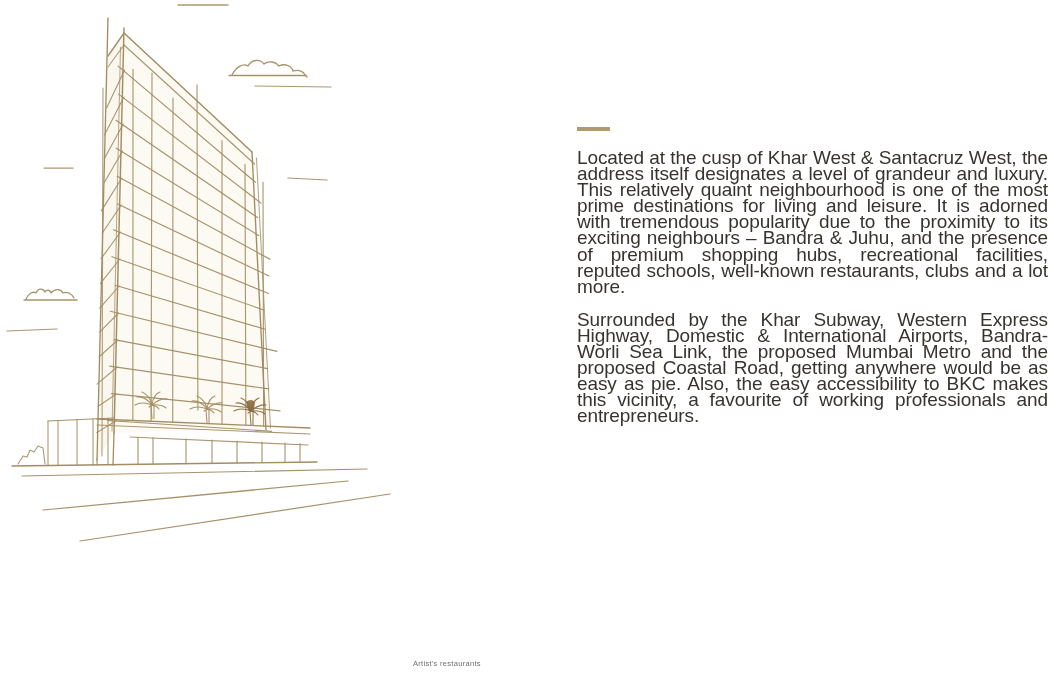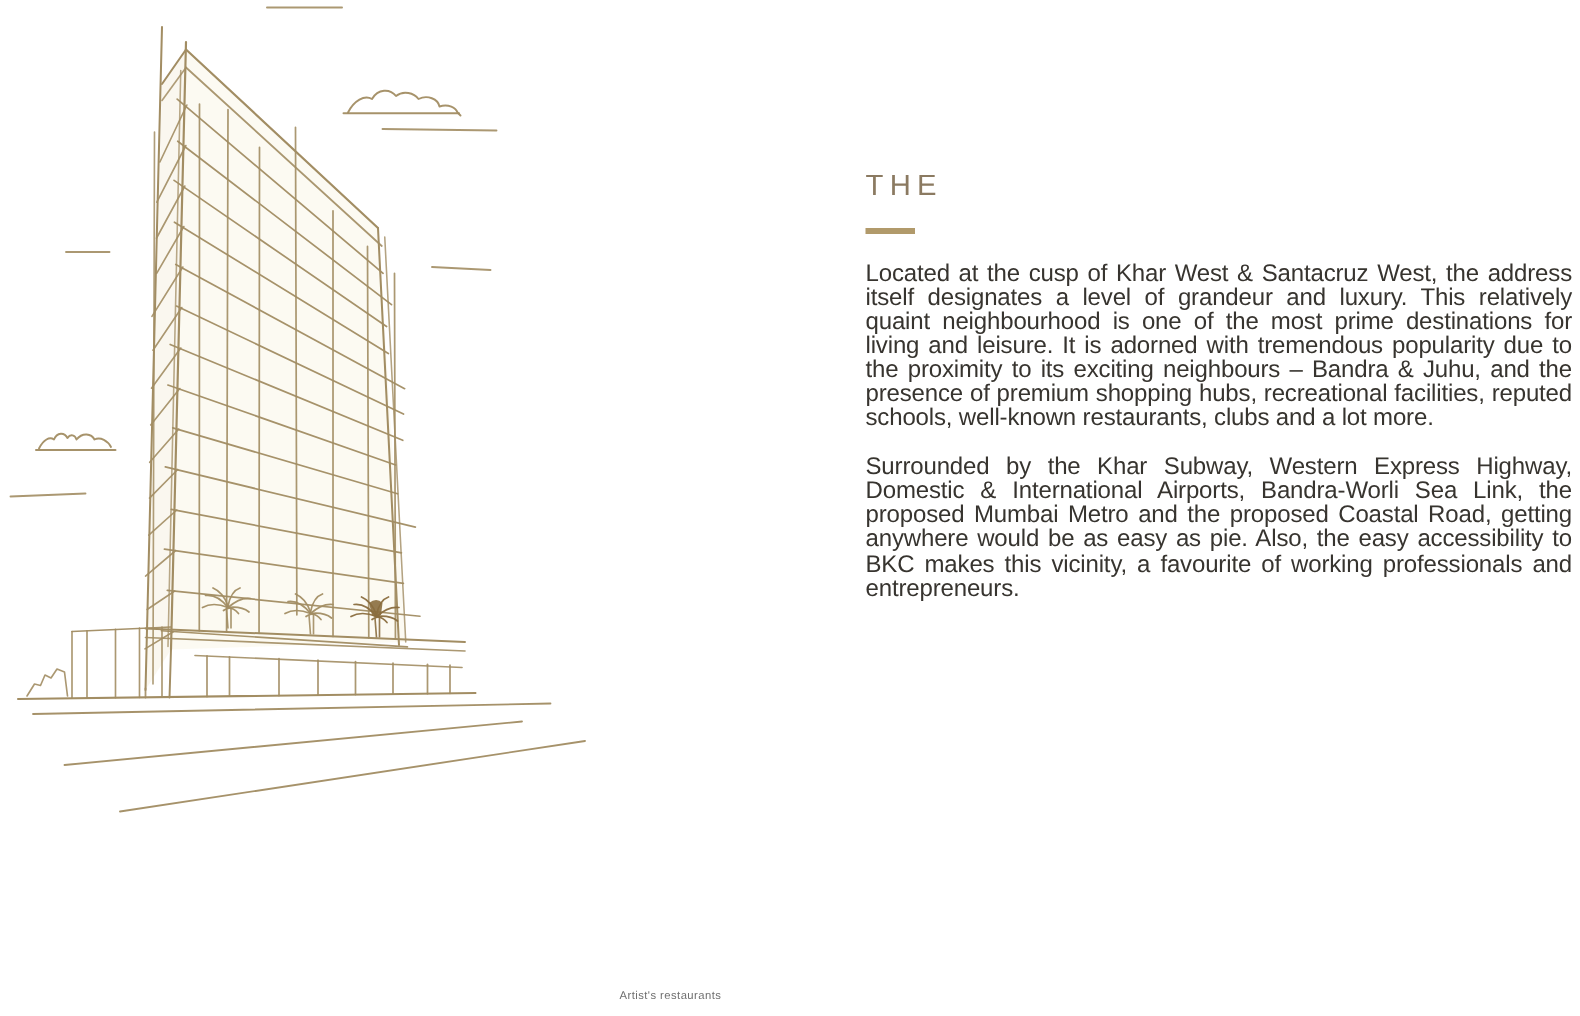--- a/index.html
+++ b/index.html
@@ -13,21 +13,21 @@
     font-size:7.5px;letter-spacing:.3px;color:var(--caption,#6e6e6e);
   }
   .article{position:absolute;left:577px;top:112px;width:471px;}
   .article h1{
     margin:0;font-weight:400;font-size:19.5px;line-height:24.5px;
     letter-spacing:4.2px;color:var(--heading,#8b7a61);
   }
   .article h1 span{display:block;}
   .divider{width:33px;height:4px;background:var(--divider,#b19a6b);margin-top:15px;}
   .article p{
-    margin:19px 0 0;font-size:16px;line-height:16.1px;letter-spacing:-.1px;
+    margin:19px 0 0;font-size:19px;line-height:16.1px;letter-spacing:-.1px;
     text-align:justify;color:var(--body,#37342f);
   }
   .article p + p{margin-top:17px;}
 </style>
 </head>
 <body>
 
 <div class="page">
 
   <svg id="sketch" class="sketch-svg" width="420" height="677" viewBox="0 0 420 677">
@@ -159,20 +159,19 @@
           <path d="M-1,1 L0,14 M2,0 L2,14" stroke="#8a6d3e" stroke-width="1.1" fill="none" opacity="0.9"></path>
           <path d="M-5,-9 Q0,-13 4,-9 L3,-1 Q0,2 -3,-1 Z" fill="#8a6d3e" opacity="0.9"></path>
         </g>
       </g>
     </svg>
 
   <div class="caption">Artist's restaurants</div>
 
   <section class="article">
     <h1>
-      <span>THE</span>
     </h1>
     <div class="divider"></div>
     <p>Located at the cusp of Khar West &amp; Santacruz West, the address itself designates a level of grandeur and luxury. This relatively quaint neighbourhood is one of the most prime destinations for living and leisure. It is adorned with tremendous popularity due to the proximity to its exciting neighbours – Bandra &amp; Juhu, and the presence of premium shopping hubs, recreational facilities, reputed schools, well-known restaurants, clubs and a lot more.</p>
     <p>Surrounded by the Khar Subway, Western Express Highway, Domestic &amp; International Airports, Bandra-Worli Sea Link, the proposed Mumbai Metro and the proposed Coastal Road, getting anywhere would be as easy as pie. Also, the easy accessibility to BKC makes this vicinity, a favourite of working professionals and entrepreneurs.</p>
   </section>
 
 </div>
 
 </body></html>

